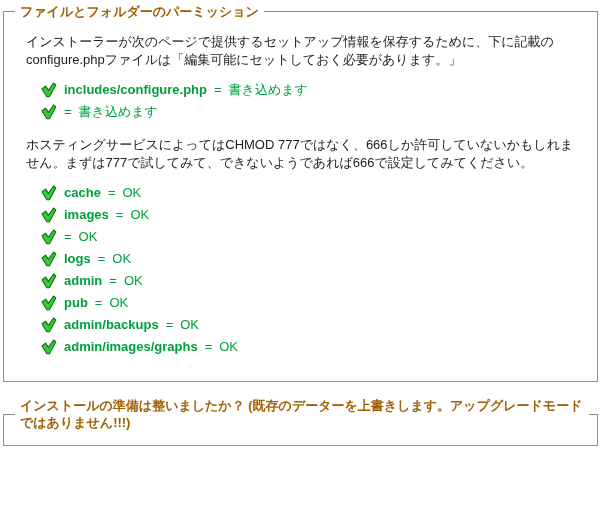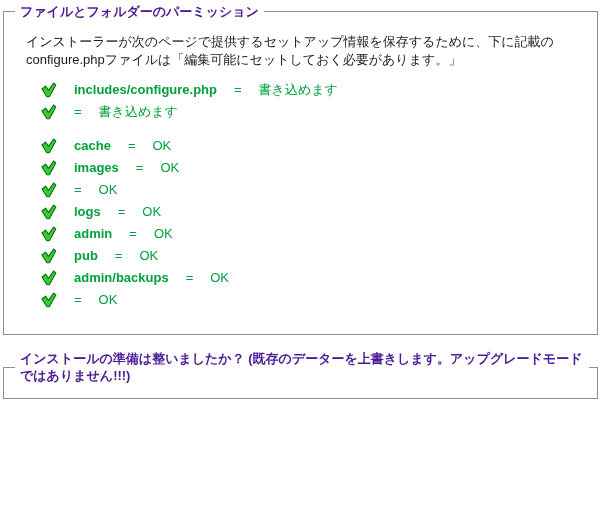--- a/index.html
+++ b/index.html
@@ -14,37 +14,37 @@
   .wrap {
     width: 601px;
     padding: 3px 3px 6px 3px;
   }
   fieldset {
     border: 1px solid #8f8f8f;
     margin: 0;
     padding: 2px 8px 10px 8px;
   }
   legend {
-    color: #4c1d95;
+    color: #a16207;
     font-weight: bold;
     padding: 0 5px;
     margin-left: 3px;
     line-height: 17px;
   }
   .para {
     margin: 11px 14px;
     line-height: 18px;
   }
   .checklist {
     margin: 10px 0 14px 0;
   }
   .check-row {
     display: flex;
     align-items: center;
-    gap: 17px;
+    gap: 7px;
     margin: 2px 0 2px 28px;
     color: #00a03c;
     line-height: 20px;
     white-space: nowrap;
   }
   .check-row .fname { font-weight: bold; }
   .tick {
     width: 17px;
     height: 16px;
     flex: 0 0 auto;
@@ -85,20 +85,21 @@
       <div class="check-row">
         <svg class="tick">
             <use href="#tick-sym"></use>
           </svg>
         <span>=</span>
         <span>書き込めます</span>
       </div>
     </div>
 
 
+    <p class="para">ホスティングサービスによってはCHMOD 777ではなく、666しか許可していないかもしれません。まずは777で試してみて、できないようであれば666で設定してみてください。</p>
 
     <div class="checklist">
       <div class="check-row">
         <svg class="tick">
             <use href="#tick-sym"></use>
           </svg>
         <span class="fname">cache</span>
         <span>=</span>
         <span>OK</span>
       </div>
@@ -146,20 +147,21 @@
             <use href="#tick-sym"></use>
           </svg>
         <span class="fname">admin/backups</span>
         <span>=</span>
         <span>OK</span>
       </div>
       <div class="check-row">
         <svg class="tick">
             <use href="#tick-sym"></use>
           </svg>
+        <span class="fname">admin/images/graphs</span>
         <span>=</span>
         <span>OK</span>
       </div>
     </div>
   </fieldset>
 
   <fieldset class="install">
     <legend>インストールの準備は整いましたか？ (既存のデーターを上書きします。アップグレードモードではありません!!!)</legend>
 
   </fieldset>

